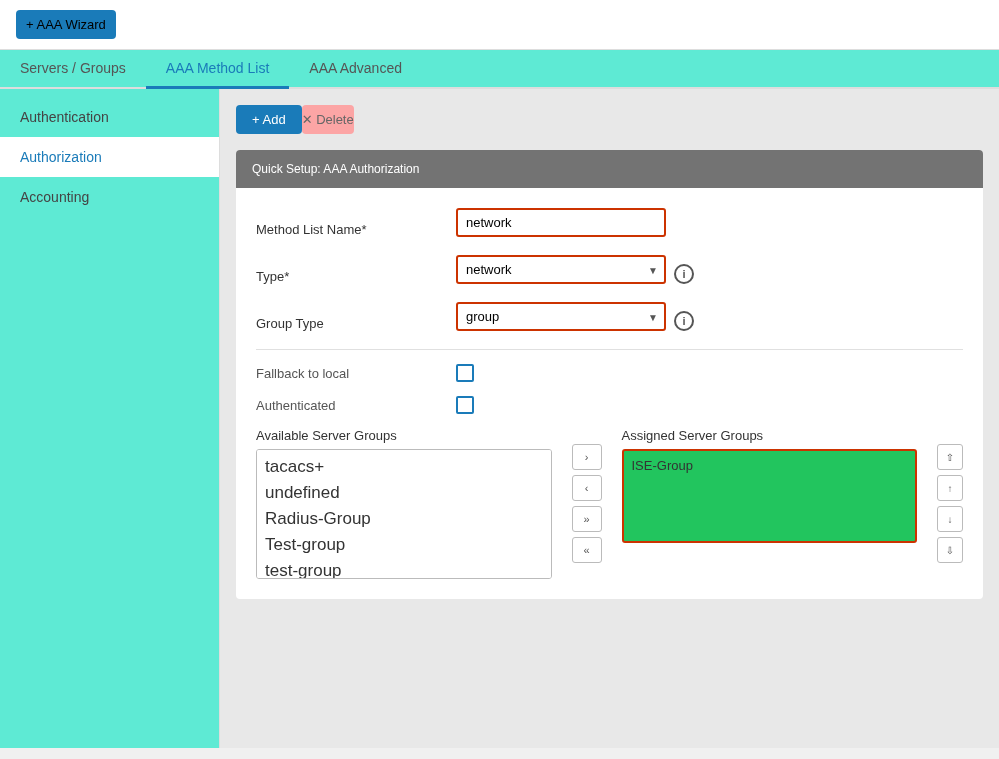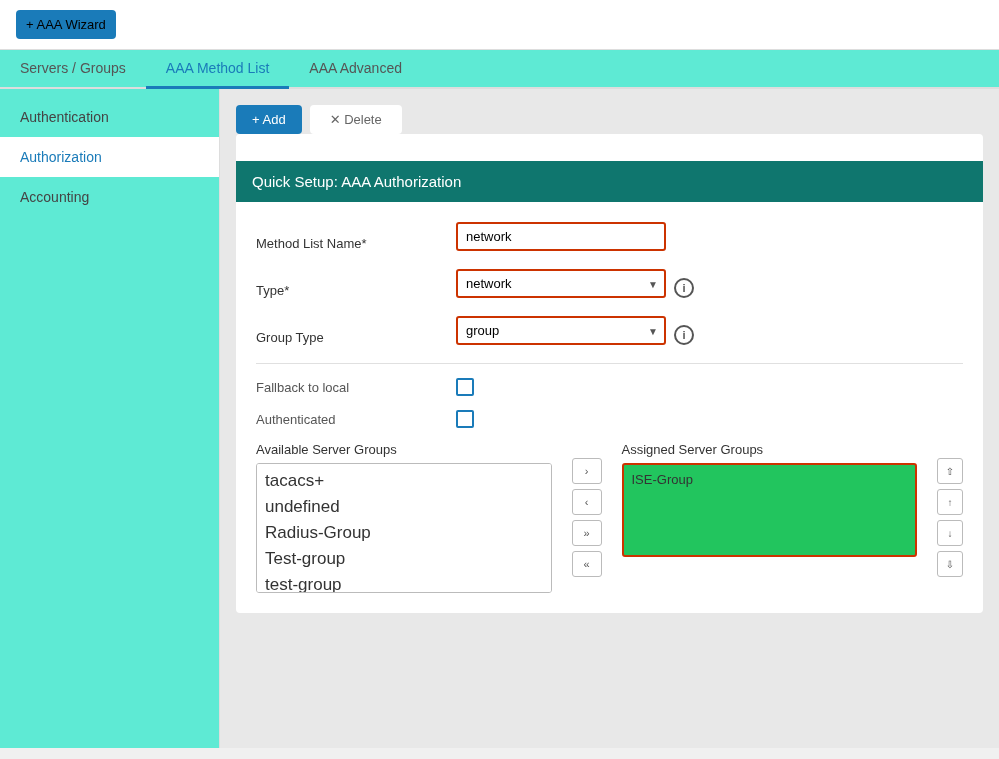--- a/index.html
+++ b/index.html
@@ -85,60 +85,59 @@
     .content-area {
       flex: 1;
       background: #e8e8e8;
       padding: 16px;
       overflow-y: auto;
     }
 
     
     .toolbar {
       display: flex;
-      gap: 8px;
+      margin-bottom: 16px;
     }
     .btn-add {
       background: #1a7bb9;
       color: #fff;
       border: none;
       border-radius: 4px;
       padding: 7px 16px;
       cursor: pointer;
       font-size: 13px;
       display: flex;
       align-items: center;
       gap: 5px;
     }
     .btn-delete {
-      background: #ffffff;
+      background: #fca5a5;
       color: #666;
       border: none;
       border-radius: 4px;
-      padding: 7px 20px;
+      padding: 7px 0;
       cursor: pointer;
       font-size: 13px;
       display: flex;
       align-items: center;
       gap: 5px;
     }
 
     
     .panel {
       background: #fff;
       border-radius: 4px;
       overflow: hidden;
     }
     .panel-header {
-      background: #0f766e;
+      background: #737373;
       color: #fff;
       padding: 12px 16px;
-      font-size: 15px;
+      font-size: 12px;
       font-weight: 500;
-      margin-top: 27px;
     }
     .panel-body {
       padding: 20px 20px;
     }
 
     
     .form-row {
       display: flex;
       align-items: flex-end;
       margin-bottom: 18px;

